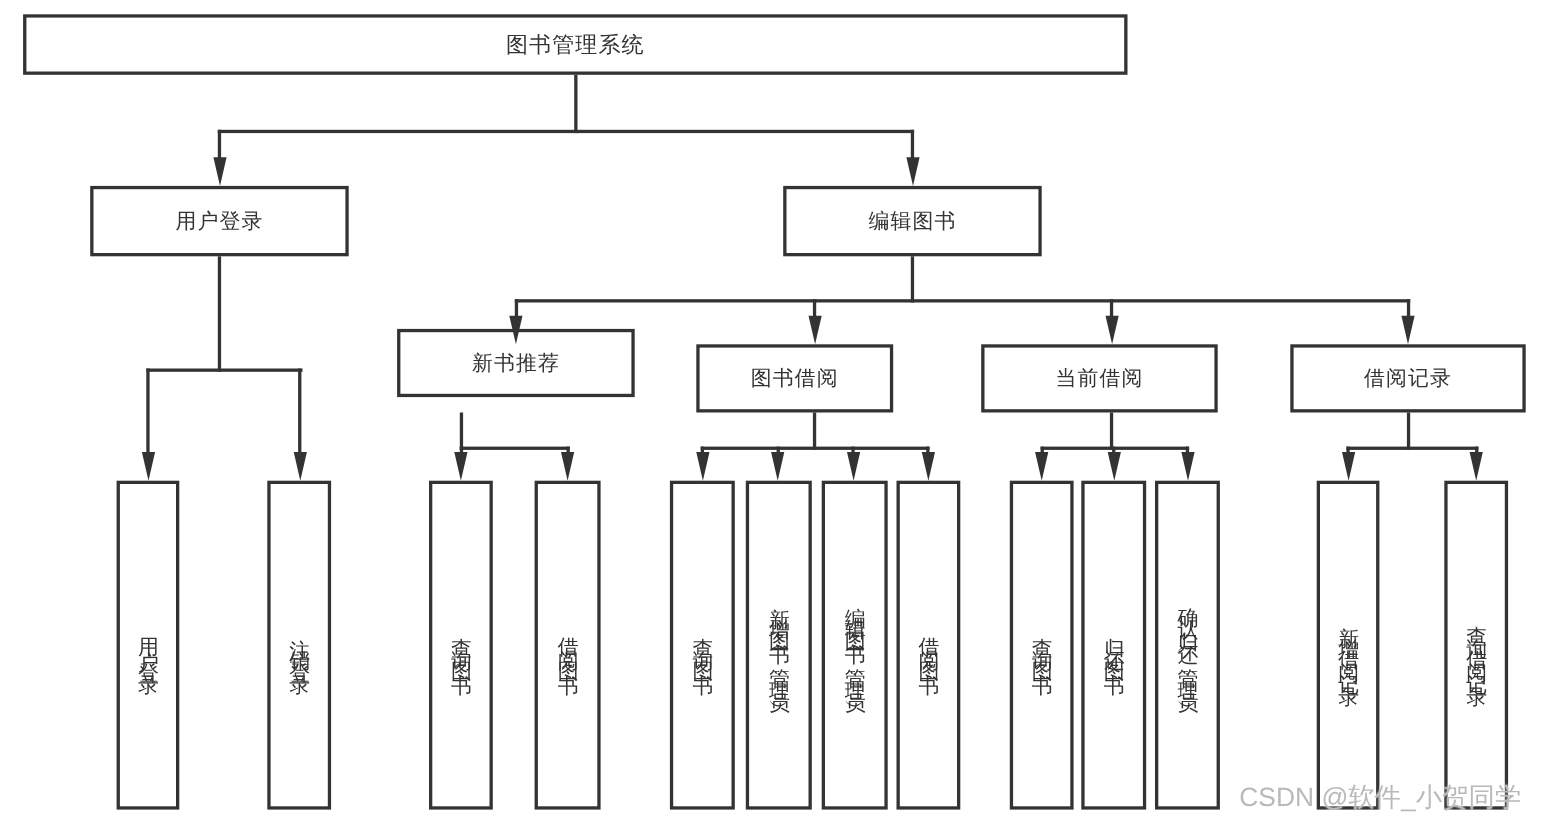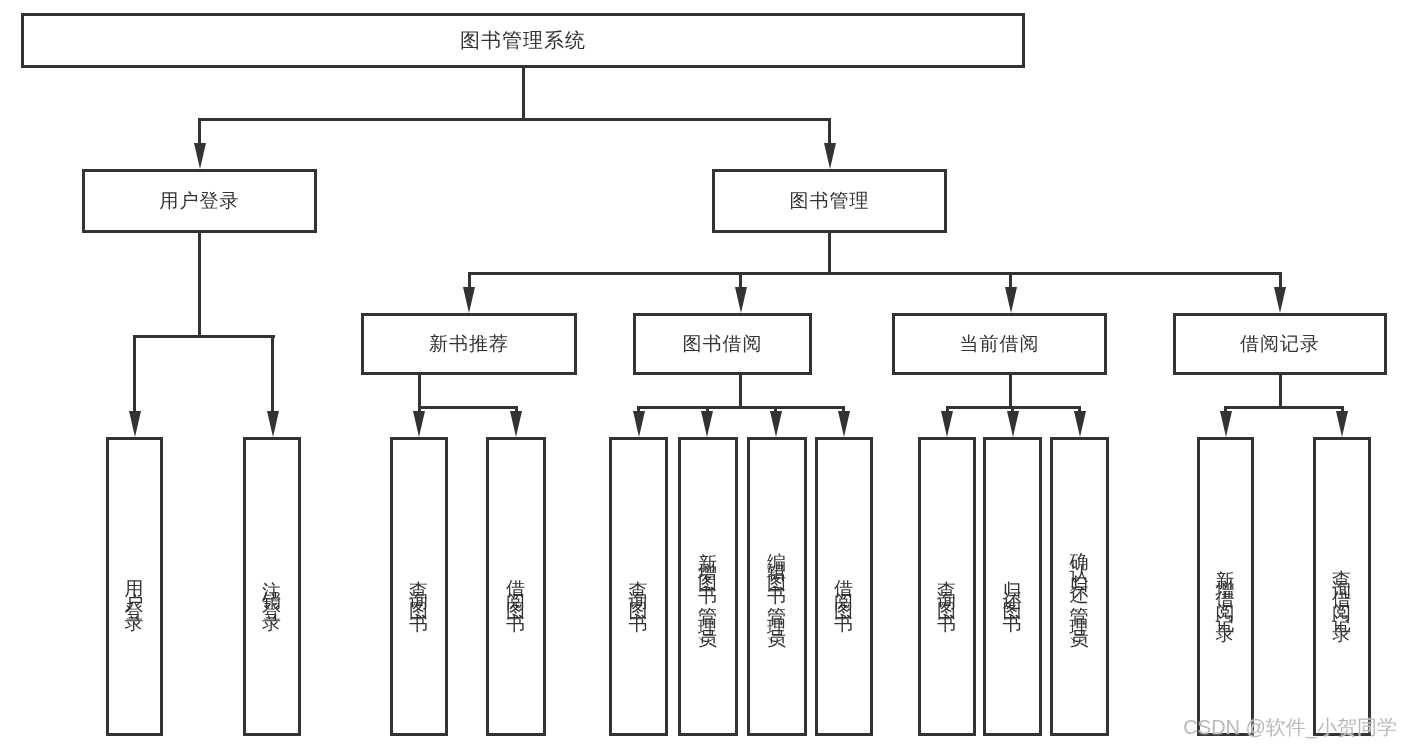--- a/index.html
+++ b/index.html
@@ -45,46 +45,46 @@
   }
   .arrowhead{
     position:absolute;
     width:0;height:0;
     border-left:6px solid transparent;
     border-right:6px solid transparent;
     border-top:26px solid var(--line);
   }
   .watermark{
     position:absolute;
-    right:8px;
+    right:22px;
     bottom:6px;
-    font-size:20px;
+    font-size:24px;
     color:#b9b9b9;
     text-shadow:0 0 2px #ffffff;
     z-index:10;
     white-space:nowrap;
   }
 </style>
 </head>
 <body>
 
 <div id="stage">
 
   <div class="box hbox root" style="left:21px;top:13px;width:1004px;height:55px">
     <span class="label">图书管理系统</span>
   </div>
 
   <div class="box hbox" style="left:82px;top:169px;width:235px;height:64px">
     <span class="label">用户登录</span>
   </div>
   <div class="box hbox" style="left:712px;top:169px;width:235px;height:64px">
-    <span class="label">图书管理</span>
+    <span class="label">编辑图书</span>
   </div>
 
-  <div class="box hbox" style="left:361px;top:313px;width:216px;height:62px">
+  <div class="box hbox" style="left:361px;top:299px;width:216px;height:62px">
     <span class="label">新书推荐</span>
   </div>
   <div class="box hbox" style="left:633px;top:313px;width:179px;height:62px">
     <span class="label">图书借阅</span>
   </div>
   <div class="box hbox" style="left:892px;top:313px;width:215px;height:62px">
     <span class="label">当前借阅</span>
   </div>
   <div class="box hbox" style="left:1173px;top:313px;width:214px;height:62px">
     <span class="label">借阅记录</span>

